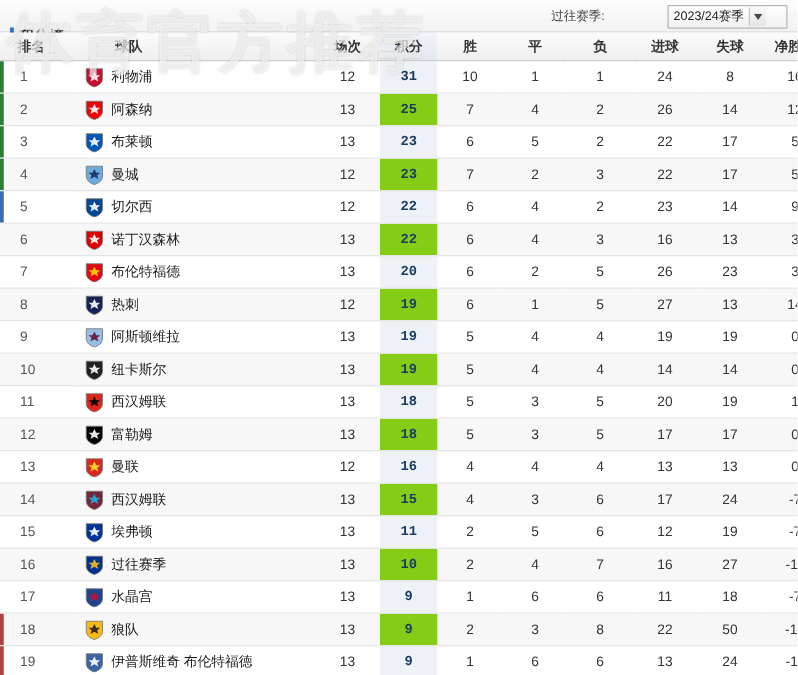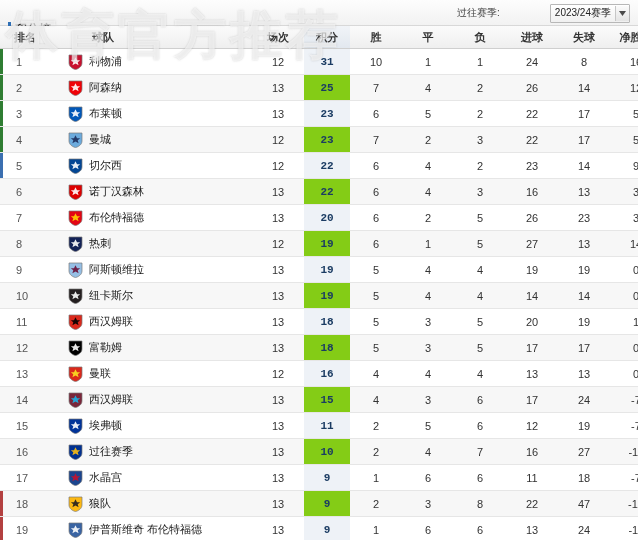--- a/index.html
+++ b/index.html
@@ -78,21 +78,21 @@
     margin-right: 4px;
   }
   #season-select {
     display: flex;
     align-items: center;
     height: 17px;
     border: 1px solid #b7b7b7;
     background: linear-gradient(to bottom, #ffffff 0%, #f0f0f0 100%);
     font-size: 10px;
     color: #222;
-    padding: 0 0 0 4px;
+    padding: 0 16px 0 4px;
     border-radius: 1px;
   }
   #season-value { padding-right: 4px; }
   #season-caret {
     width: 13px;
     height: 15px;
     border-left: 1px solid #c6c6c6;
     background: linear-gradient(to bottom, #fafafa 0%, #e4e4e4 100%);
     display: flex;
     align-items: center;
@@ -611,21 +611,21 @@
               </span>
               <span class="team-name">狼队</span>
             </div>
           </td>
           <td>13</td>
           <td class="c-pts">9</td>
           <td>2</td>
           <td>3</td>
           <td>8</td>
           <td>22</td>
-          <td>47</td>
+          <td>50</td>
           <td>-10</td>
         </tr>
         <tr>
           <td class="c-rank"><span class="zone rel"></span><span>19</span></td>
           <td class="c-team">
             <div class="team-cell">
               <span class="crest">
                 <svg width="15" height="16" viewBox="0 0 15 16">
                   <path d="M1 1 H14 V9 C14 12.5 10.5 14.8 7.5 15.6 C4.5 14.8 1 12.5 1 9 Z" fill="#3a64a3" stroke="#7a7a7a" stroke-width="0.7"></path>
                   <path d="M7.5 3.2 L9 6.2 L12.2 6.2 L9.7 8.2 L10.6 11.2 L7.5 9.4 L4.4 11.2 L5.3 8.2 L2.8 6.2 L6 6.2 Z" fill="#ffffff" opacity="0.9"></path>

